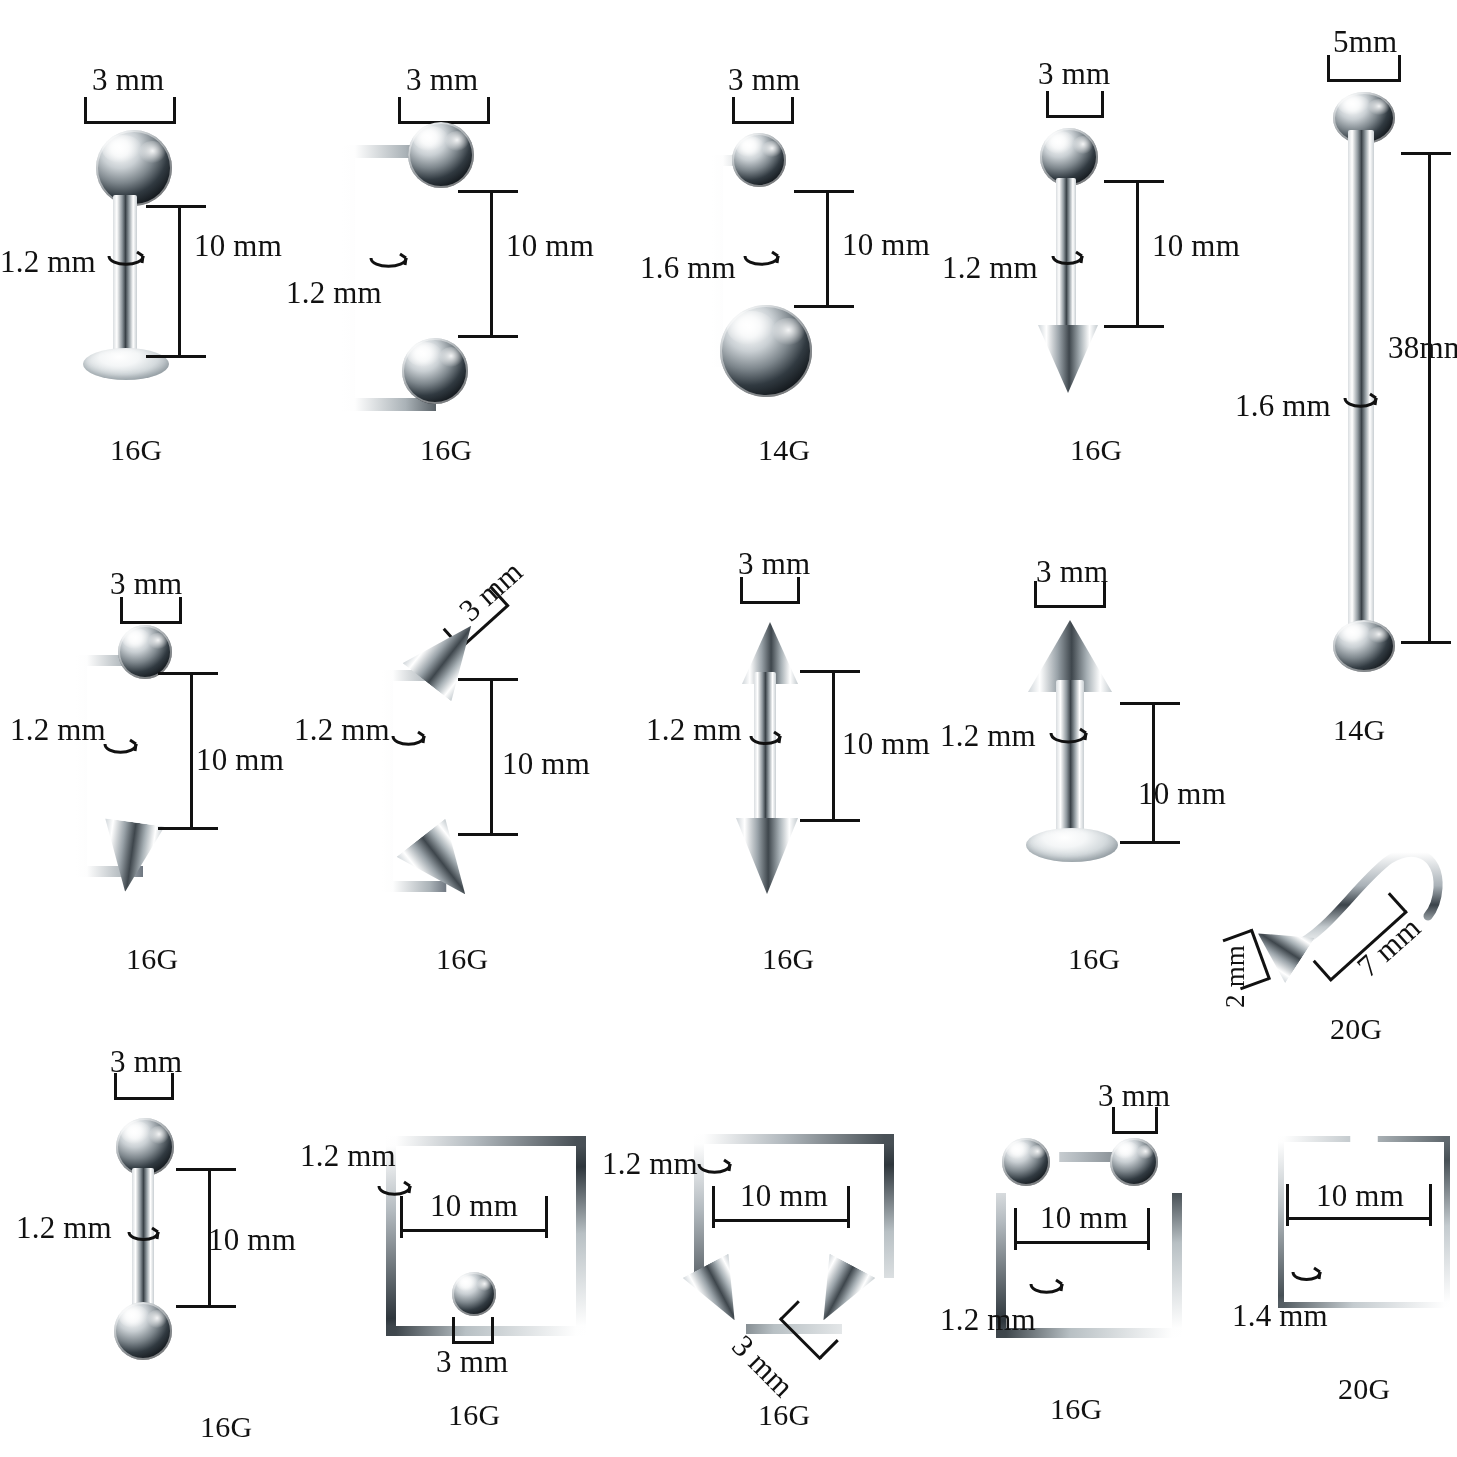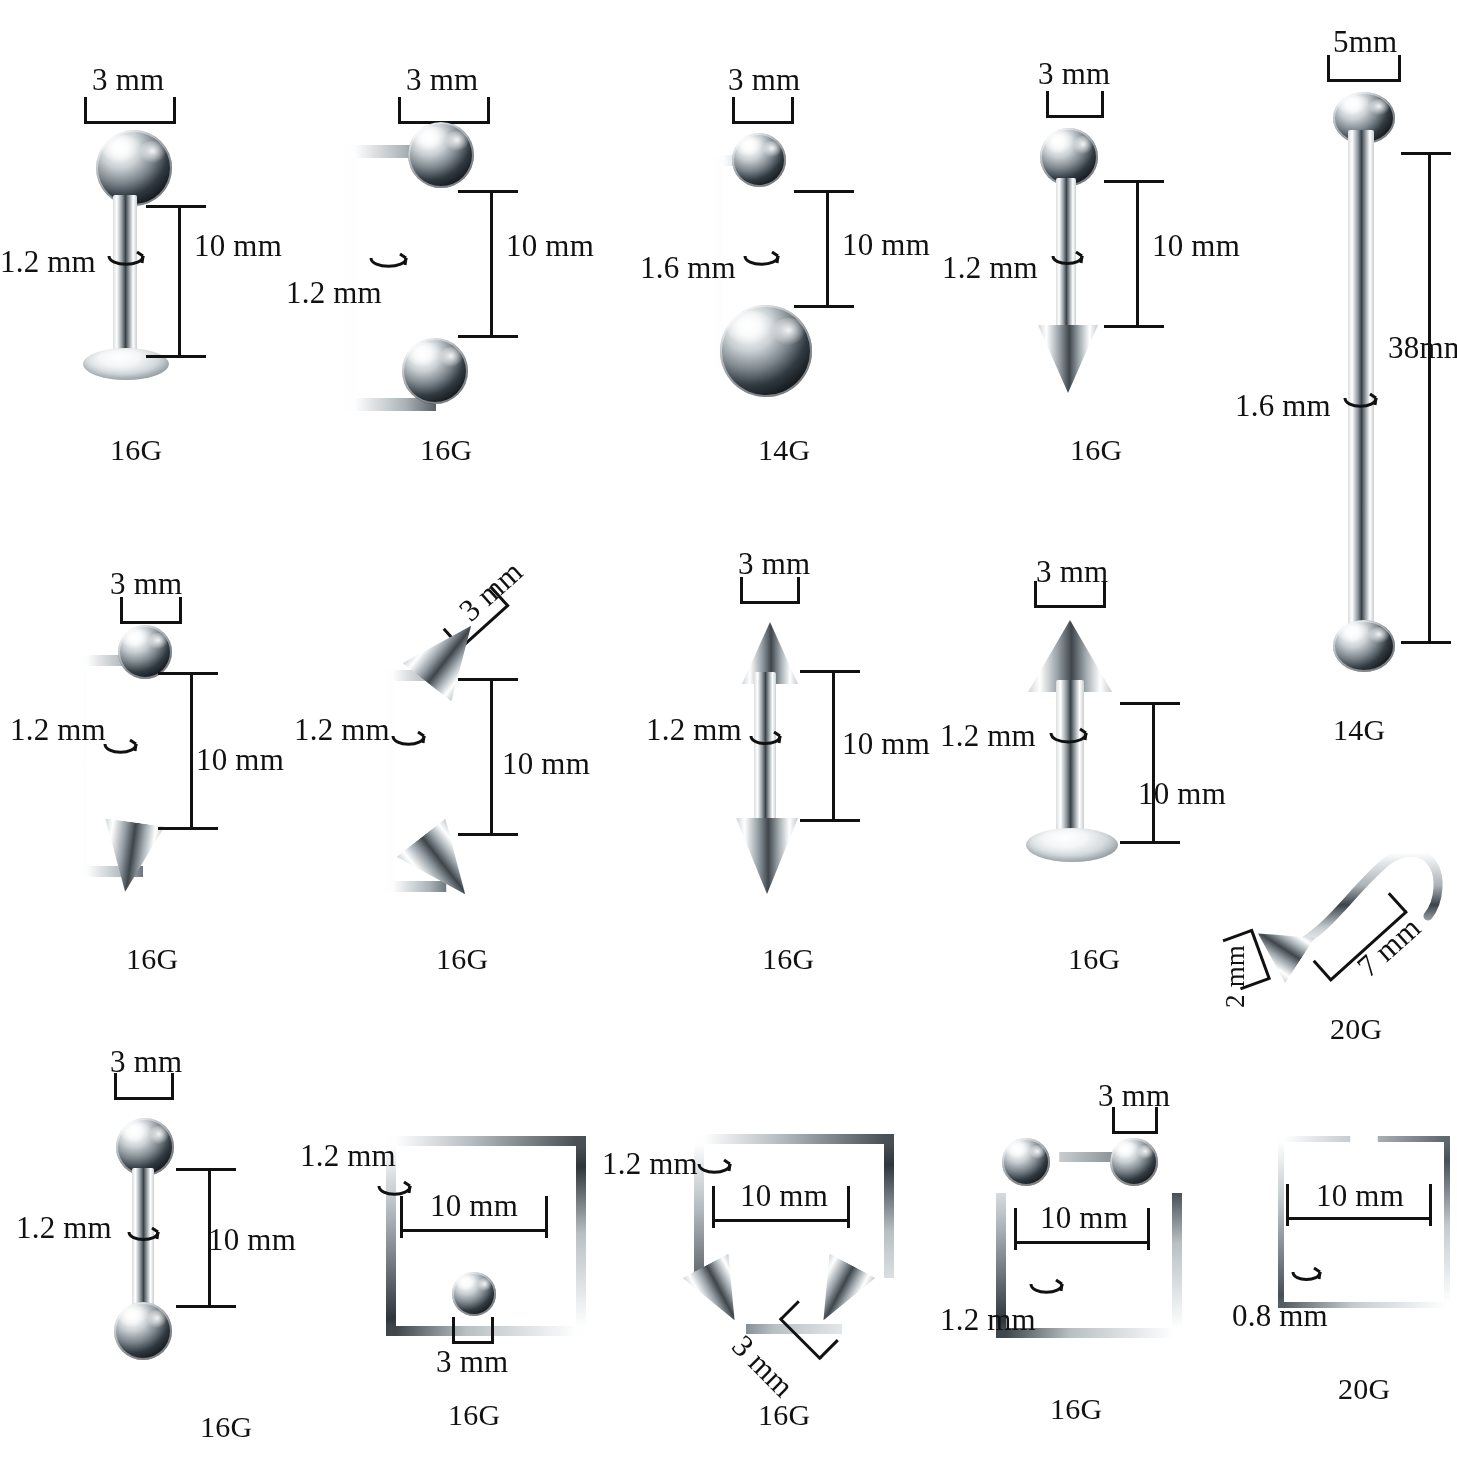--- a/index.html
+++ b/index.html
@@ -419,21 +419,21 @@
     <div class="lbl mm" style="left:100px;top:130px;">10 mm</div>
     <div class="lbl g" style="left:110px;top:322px;">16G</div>
   </div>
 
   <div class="item" style="left:1220px;top:1130px;width:237px;height:330px;">
     <div style="position:absolute;left:58px;top:6px;width:160px;height:160px;border-radius:50%;border:6px solid transparent;border-image:linear-gradient(140deg,#ffffff,#bcc3c7 22%,#475056 52%,#c4cbcf 74%,#ffffff) 1;clip-path:polygon(0 0,42% 0,42% 10%,58% 10%,58% 0,100% 0,100% 100%,0 100%);"></div>
     <svg style="position:absolute;left:70px;top:136px;" width="34" height="26" viewBox="0 0 34 26">
         <path d="M3,6 C3,16 30,16 30,6" fill="none" stroke="#111" stroke-width="3"></path>
         <path d="M30,6 l-6,-4 M30,6 l-1,7" fill="none" stroke="#111" stroke-width="3"></path>
       </svg>
-    <div class="lbl mm" style="left:12px;top:168px;">0.8 mm</div>
+    <div class="lbl mm" style="left:12px;top:168px;">1.4 mm</div>
     <div class="dim-h" style="left:66px;top:74px;width:146px;height:26px;">
       <div class="tick l" style="top:-20px;height:42px;"></div>
         <div class="bar"></div>
         <div class="tick r" style="top:-20px;height:42px;"></div>
     </div>
     <div class="lbl mm" style="left:96px;top:48px;">10 mm</div>
     <div class="lbl g" style="left:118px;top:242px;">20G</div>
   </div>
 
 </div>

